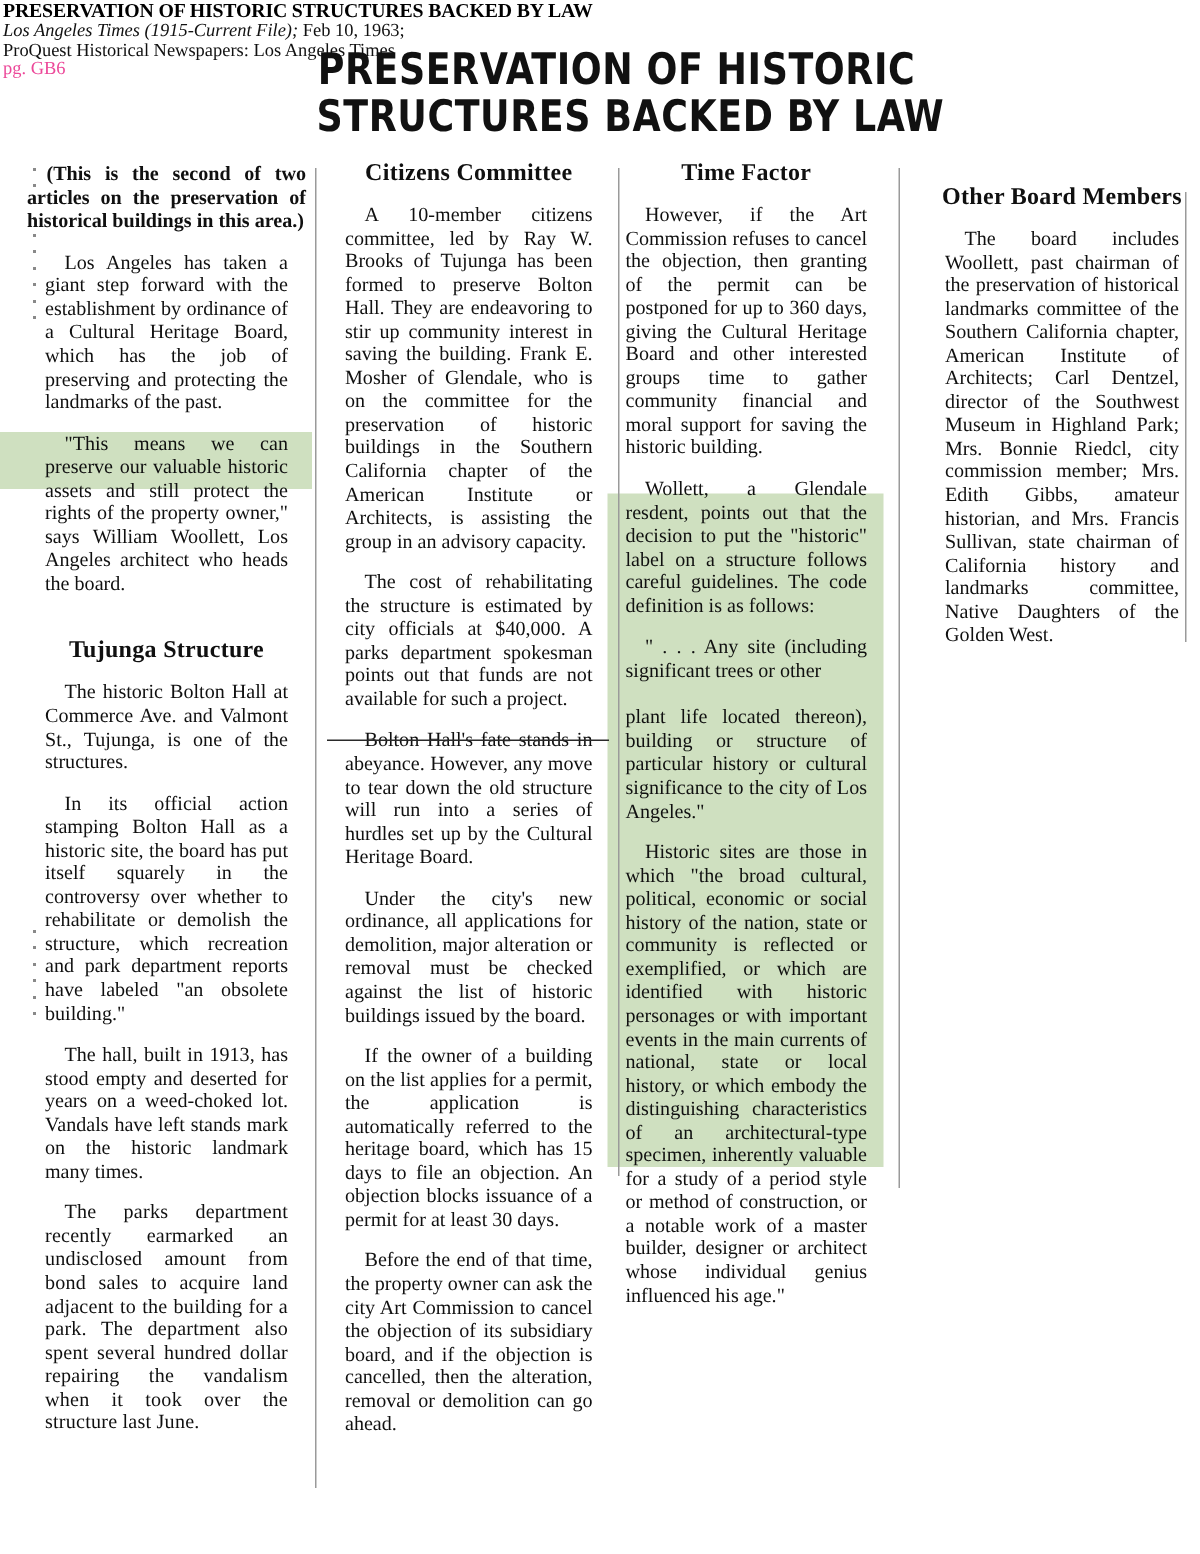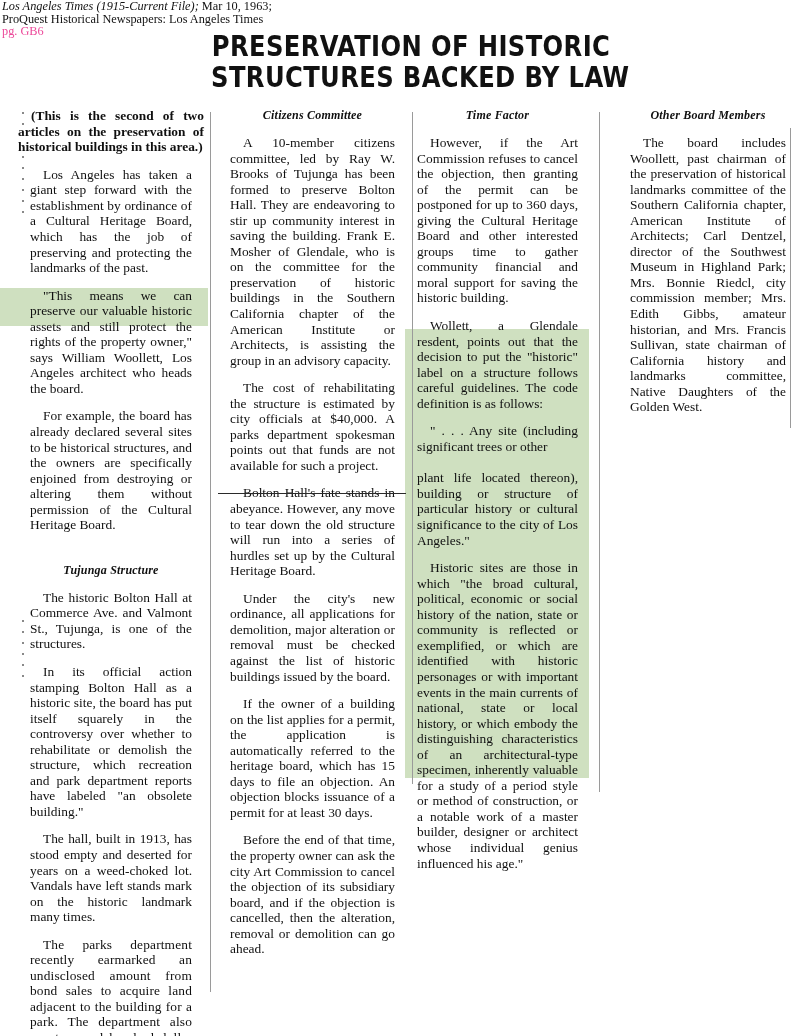--- a/index.html
+++ b/index.html
@@ -86,26 +86,25 @@
     color: #101010;
     hyphens: none;
   }
   #col1 { left: 18px;  width: 186px; }
   #col2 { left: 218px; width: 189px; }
   #col3 { left: 405px; width: 185px; }
   #col4 { left: 618px; width: 180px; }
 
   .subhead {
     font-weight: bold;
-    font-size: 12px;
+    font-size: 16px;
     line-height: 15px;
     text-align: center;
     margin: 0 0 2px 0;
     letter-spacing: 0.2px;
-    font-style: italic;
   }
   .subhead.spaced { margin-top: 30px; }
 
   p.para {
     margin: 12px;
     text-indent: 13px;
     text-align: justify;
   }
   p.para.noindent { text-indent: 0; }
   p.bold-intro {
@@ -152,21 +151,22 @@
       rgba(40,40,40,0.55) 2px,
       rgba(255,255,255,0) 2px,
       rgba(255,255,255,0) 11px
     );
   }
 </style>
 </head>
 <body>
 
 <div id="masthead">
-  <div class="pq-line italicmix"><span class="ital">Los Angeles Times (1915-Current File);</span><span> Mar 10, 1963;</span></div>
+  <div class="pq-title">PRESERVATION OF HISTORIC STRUCTURES BACKED BY LAW</div>
+  <div class="pq-line italicmix"><span class="ital">Los Angeles Times (1915-Current File);</span><span> Feb 10, 1963;</span></div>
   <div class="pq-line">ProQuest Historical Newspapers: Los Angeles Times</div>
   <div class="pq-page">pg. GB6</div>
 </div>
 
 <div id="headline">
   <div class="hl-line">PRESERVATION OF HISTORIC</div>
   <div class="hl-line">STRUCTURES BACKED BY LAW</div>
 </div>
 
 <div class="marker" id="marker-c1"></div>
@@ -180,28 +180,27 @@
 <div class="dotcol" style="left:22px; top:620px; height:60px;"></div>
 <div class="hrule" style="left:218px; top:493px; width:188px;"></div>
 
 <div id="columns">
   <div id="textlayer">
 
   <div class="col" id="col1">
     <p class="bold-intro">(This is the second of two articles on the pres­ervation of historical buildings in this area.)</p>
     <p class="para">Los Angeles has taken a giant step forward with the establishment by ordinance of a Cultural Heritage Board, which has the job of preserv­ing and protecting the land­marks of the past.</p>
     <p class="para">"This means we can pre­serve our valuable historic assets and still protect the rights of the property own­er," says William Woollett, Los Angeles architect who heads the board.</p>
-    <p class="para">For example, the board has already declared several sites to be historical struc­tures, and the owners are specifically enjoined from destroying or altering them without permission of the Cultural Heritage Board.</p>
 
     <div class="subhead spaced">Tujunga Structure</div>
 
     <p class="para">The historic Bolton Hall at Commerce Ave. and Val­mont St., Tujunga, is one of the structures.</p>
     <p class="para">In its official action stamp­ing Bolton Hall as a historic site, the board has put itself squarely in the controversy over whether to rehabilitate or demolish the structure, which recreation and park department reports have la­beled "an obsolete building."</p>
     <p class="para">The hall, built in 1913, has stood empty and deserted for years on a weed-choked lot. Vandals have left stands mark on the historic landmark many times.</p>
-    <p class="para tracked">The parks department re­cently earmarked an undis­closed amount from bond sales to acquire land adja­cent to the building for a park. The department also spent several hundred dol­lar repairing the vandalism when it took over the struc­ture last March.</p>
+    <p class="para tracked">The parks department re­cently earmarked an undis­closed amount from bond sales to acquire land adja­cent to the building for a park. The department also spent several hundred dol­lar repairing the vandalism when it took over the struc­ture last June.</p>
   </div>
 
   <div class="col" id="col2">
     <div class="subhead">Citizens Committee</div>
     <p class="para">A 10-member citizens com­mittee, led by Ray W. Brooks of Tujunga has been formed to preserve Bolton Hall. They are endeavoring to stir up community inter­est in saving the building. Frank E. Mosher of Glen­dale, who is on the commit­tee for the preservation of historic buildings in the Southern California chapter of the American Institute or Architects, is assisting the group in an advisory capac­ity.</p>
     <p class="para">The cost of rehabilitating the structure is estimated by city officials at $40,000. A parks department spokes­man points out that funds are not available for such a project.</p>
     <p class="para">Bolton Hall's fate stands in abeyance. However, any move to tear down the old structure will run into a series of hurdles set up by the Cultural Heritage Board.</p>
     <p class="para">Under the city's new or­dinance, all applications for demolition, major alteration or removal must be checked against the list of historic buildings issued by the board.</p>
     <p class="para">If the owner of a building on the list applies for a permit, the application is automatically referred to the heritage board, which has 15 days to file an objection. An objection blocks issuance of a permit for at least 30 days.</p>
     <p class="para">Before the end of that time, the property owner can ask the city Art Com­mission to cancel the objec­tion of its subsidiary board, and if the objection is can­celled, then the alteration, removal or demolition can go ahead.</p>
@@ -210,18 +209,18 @@
   <div class="col" id="col3">
     <div class="subhead">Time Factor</div>
     <p class="para">However, if the Art Com­mission refuses to cancel the objection, then granting of the permit can be postponed for up to 360 days, giving the Cultural Heritage Board and other interested groups time to gather community finan­cial and moral support for saving the historic building.</p>
     <p class="para">Wollett, a Glendale res­dent, points out that the decision to put the "historic" label on a structure follows careful guidelines. The code definition is as follows:</p>
     <p class="para">" . . . Any site (including significant trees or other</p>
     <p class="para noindent" style="margin-top:16px;">plant life located thereon), building or structure of particular history or cultural significance to the city of Los Angeles."</p>
     <p class="para">Historic sites are those in which "the broad cultural, political, economic or social history of the nation, state or community is reflected or exemplified, or which are identified with historic per­sonages or with important events in the main currents of national, state or local history, or which embody the distinguishing characte­ristics of an architectural-type specimen, inherently valuable for a study of a period style or method of construction, or a notable work of a master builder, designer or architect whose individual genius influenced his age."</p>
   </div>
 
   <div class="col" id="col4">
-    <div class="subhead" style="margin-top:0;">Other Board Members</div>
+    <div class="subhead" style="margin-top:16px;">Other Board Members</div>
     <p class="para">The board includes Wool­lett, past chairman of the preservation of historical landmarks committee of the Southern California chap­ter, American Institute of Architects; Carl Dentzel, director of the Southwest Museum in Highland Park; Mrs. Bonnie Riedcl, city commission member; Mrs. Edith Gibbs, amateur histo­rian, and Mrs. Francis Sulli­van, state chairman of Cali­fornia history and land­marks committee, Native Daughters of the Golden West.</p>
   </div>
 
   </div>
 </div>
 
 </body></html>

